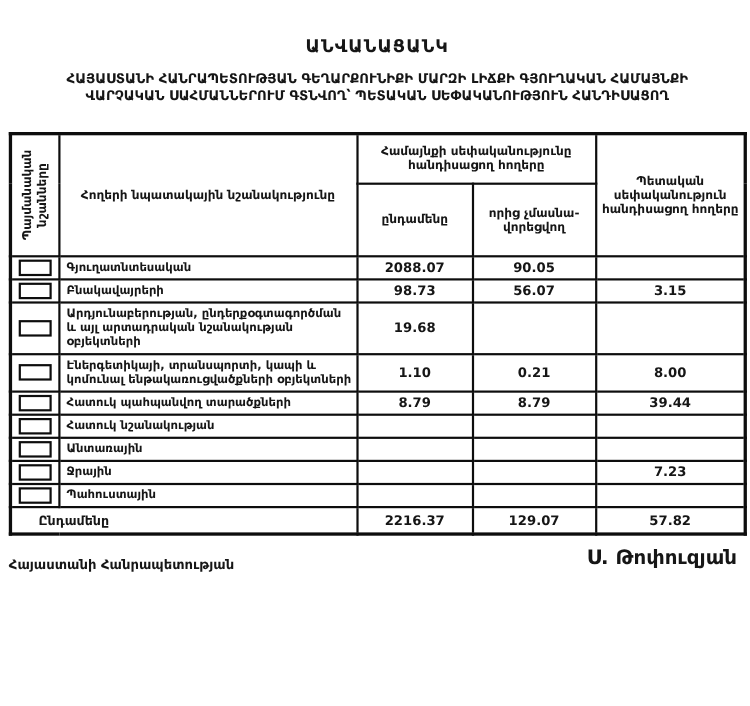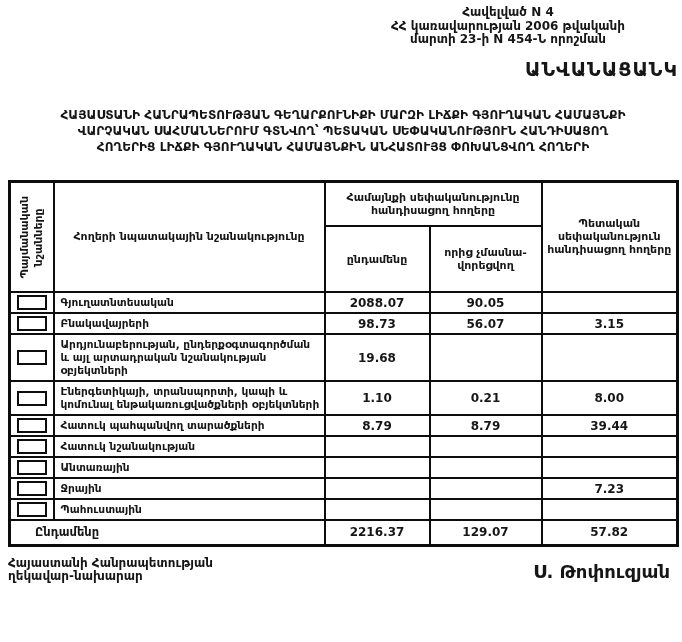--- a/index.html
+++ b/index.html
@@ -17,28 +17,28 @@
   .ref-block {
     width: 336px;
     margin-left: auto;
     margin-right: 2px;
     text-align: center;
     font-size: 12px;
     line-height: 13.5px;
   }
 
   .doc-title {
-    margin-top: 11px;
-    text-align: right;
-    font-size: 19px;
+    margin-top: 26px;
+    text-align: center;
+    font-size: 16px;
     letter-spacing: 1px;
   }
 
   .doc-subtitle {
-    margin-top: 27px;
+    margin-top: 12px;
     text-align: center;
     font-size: 12.1px;
     line-height: 16px;
   }
 
   
   table.land {
     margin-top: 25px;
     border-collapse: collapse;
     table-layout: fixed;
@@ -109,32 +109,26 @@
     padding-right: 8px;
   }
   .footer-left { font-size: 12px; line-height: 13.5px; }
   .footer-sign { font-size: 18px; padding-bottom: 2px; }
 </style>
 </head>
 <body>
 
 <div class="page">
 
-  <div class="ref-block">
-    <div>Հավելված N 4</div>
-    <div>ՀՀ կառավարության 2006 թվականի</div>
-    <div>մարտի 23-ի N 454-Ն որոշման</div>
-  </div>
 
   <div class="doc-title">ԱՆՎԱՆԱՑԱՆԿ</div>
 
   <div class="doc-subtitle">
     <div>ՀԱՅԱՍՏԱՆԻ ՀԱՆՐԱՊԵՏՈՒԹՅԱՆ ԳԵՂԱՐՔՈՒՆԻՔԻ ՄԱՐԶԻ ԼԻՃՔԻ ԳՅՈՒՂԱԿԱՆ ՀԱՄԱՅՆՔԻ</div>
     <div>ՎԱՐՉԱԿԱՆ ՍԱՀՄԱՆՆԵՐՈՒՄ ԳՏՆՎՈՂ՝ ՊԵՏԱԿԱՆ ՍԵՓԱԿԱՆՈՒԹՅՈՒՆ ՀԱՆԴԻՍԱՑՈՂ</div>
-    <div>ՀՈՂԵՐԻՑ ԼԻՃՔԻ ԳՅՈՒՂԱԿԱՆ ՀԱՄԱՅՆՔԻՆ ԱՆՀԱՏՈՒՅՑ ՓՈԽԱՆՑՎՈՂ ՀՈՂԵՐԻ</div>
   </div>
 
   <table class="land">
     <colgroup>
       <col class="c-sym">
         <col class="c-name">
         <col class="c-tot">
         <col class="c-priv">
         <col class="c-state">
     </colgroup>
@@ -250,18 +244,17 @@
         <td class="cell-num">2216.37</td>
         <td class="cell-num">129.07</td>
         <td class="cell-num">57.82</td>
       </tr>
     </tfoot>
   </table>
 
   <div class="footer">
     <div class="footer-left">
       <div>Հայաստանի Հանրապետության</div>
-      <div>ղեկավար-նախարար</div>
     </div>
     <div class="footer-sign">Ս. Թոփուզյան</div>
   </div>
 
 </div>
 
 </body></html>

